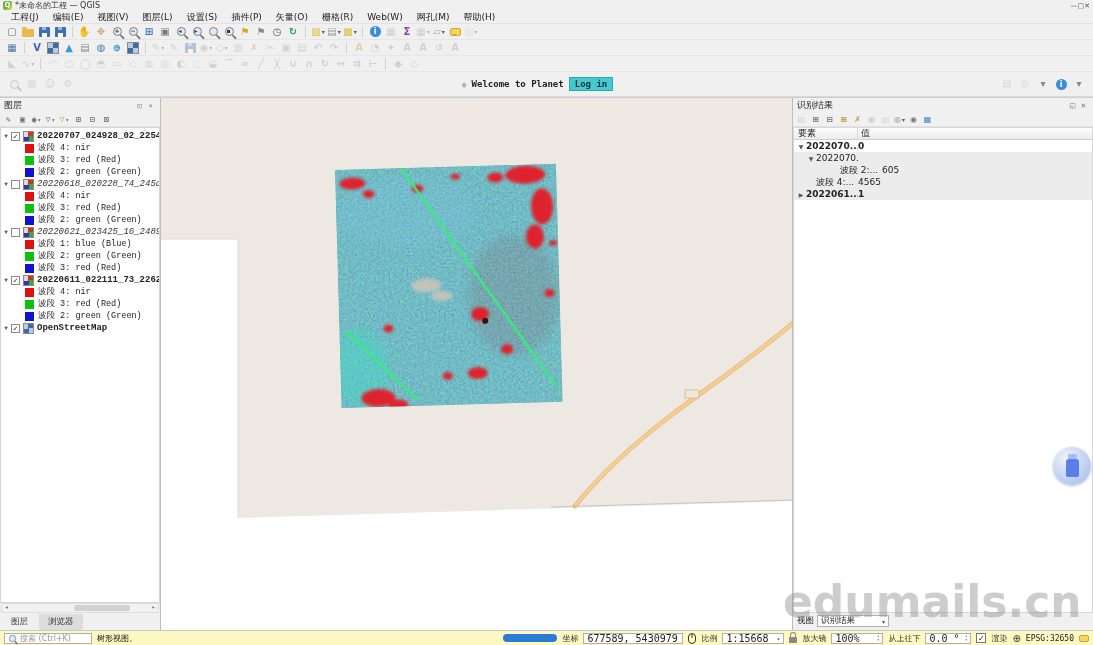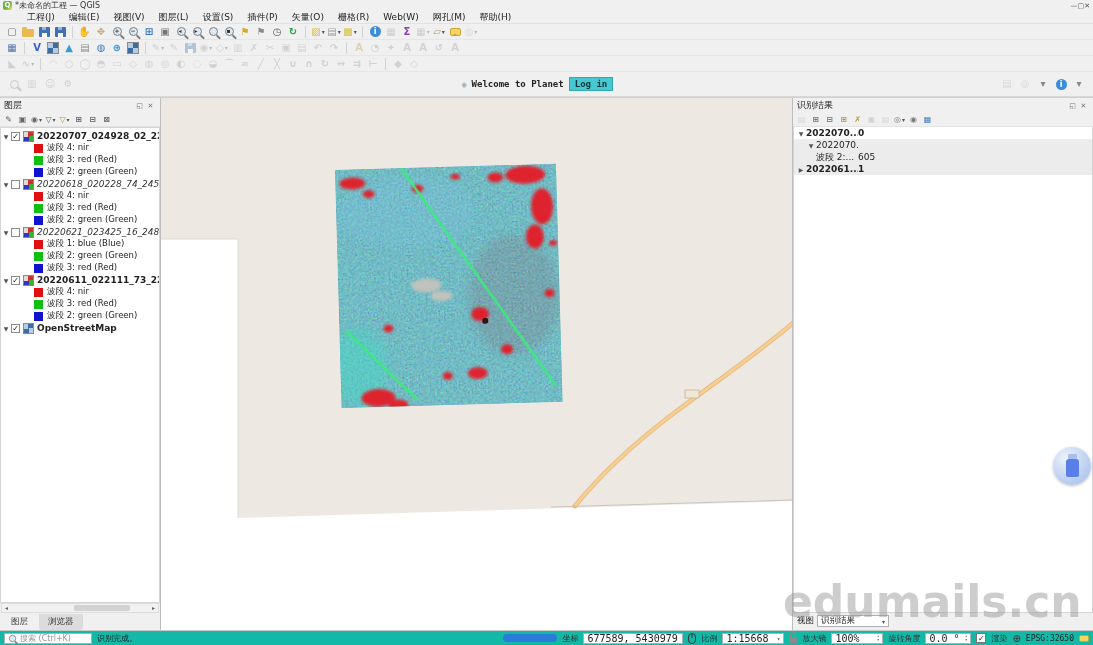--- a/index.html
+++ b/index.html
@@ -7,21 +7,21 @@
   body{font-family:"DejaVu Sans",sans-serif;font-size:9px;color:#222;background:#f0f0f0;position:relative;}
   .mono{font-family:"DejaVu Sans Mono",monospace;}
 
   
   .titlebar{height:11px;display:flex;align-items:center;padding:0 3px;background:#f0f0f0;font-size:8px;}
   .qlogo{width:9px;height:9px;border-radius:2px;background:linear-gradient(135deg,#6fb33f 55%,#f7e14a);color:#fff;font-size:7px;font-weight:bold;line-height:9px;text-align:center;margin-right:3px;}
   .wtitle{flex:1;color:#333;}
   .wctl{width:15px;text-align:center;color:#555;font-size:7px;cursor:default;}
 
   
-  .menubar{height:13px;display:flex;align-items:center;padding:0 20px;background:#f0f0f0;border-bottom:1px solid #e2e2e2;}
+  .menubar{height:13px;display:flex;align-items:center;padding:0 4px;background:#f0f0f0;border-bottom:1px solid #e2e2e2;}
   .mi{padding:0 7px;font-size:9px;color:#222;}
 
   
   .tbrow{height:16px;display:flex;align-items:center;padding:0 4px;background:#f0f0f0;border-bottom:1px solid #e6e6e6;}
   .tbtn{width:16px;height:16px;display:inline-flex;align-items:center;justify-content:center;border-radius:2px;position:relative;flex:none;}
   .dis{opacity:.35;}
   .tsep{width:1px;height:12px;background:#d2d2d2;margin:0 4px;flex:none;}
   .glyph{font-size:10px;font-weight:600;line-height:14px;}
   .dda{font-size:6px;color:#555;margin-left:1px;}
   .dda::before{content:"▾";}
@@ -40,41 +40,41 @@
   .checker.multi{background:conic-gradient(#d23030 0 25%,#33b033 0 50%,#3333c0 0 75%,#dddddd 0);}
 
   
   .planetbar{height:25px;display:flex;align-items:center;padding:0 6px;background:#f0f0f0;border-bottom:1px solid #d8d8d8;}
   .pcenter{flex:1;display:flex;align-items:center;justify-content:center;gap:5px;font-family:"DejaVu Sans Mono",monospace;font-weight:bold;font-size:9px;}
   .welcome-dot{color:#9ab0bb;font-size:8px;}
   .loginbtn{background:#45c8d0;border:1px solid #2fa9b0;padding:1px 5px;font-size:9px;font-weight:bold;color:#11333a;}
 
   
   .main{height:533px;display:flex;background:#f0f0f0;border-top:1px solid #cfcfcf;}
-  .ldock{width:160px;display:flex;flex-direction:column;background:#f0f0f0;}
+  .ldock{width:160px;display:flex;flex-direction:column;background:#f0f0f0;font-family:Liberation Mono, monospace;}
   .rdock{width:300px;display:flex;flex-direction:column;background:#f0f0f0;}
   .canvas{width:633px;position:relative;border-left:1px solid #bdbdbd;border-right:1px solid #bdbdbd;flex:none;overflow:hidden;background:#EDE9E2;}
 
   .phead{height:15px;display:flex;align-items:center;padding:0 4px;font-size:9px;color:#222;}
   .phspace{flex:1;}
   .phic{width:11px;text-align:center;color:#777;font-size:7px;}
   .ptools{height:14px;display:flex;align-items:center;gap:1px;padding:0 2px;border-bottom:1px solid #e3e3e3;}
   .ptools .tbtn{width:13px;height:13px;}
   .ptools .glyph{font-size:8px;}
 
   .ltree{flex:1;background:#fff;border:1px solid #d5d5d5;overflow:hidden;padding-top:2px;}
   .lrow{height:12px;display:flex;align-items:center;font-size:9px;white-space:nowrap;}
   .exp{width:10px;color:#555;font-size:6px;text-align:center;flex:none;}
   .cb{width:9px;height:9px;border:1px solid #8a8a8a;background:#fff;margin-right:2px;flex:none;font-size:8px;line-height:8px;text-align:center;color:#222;}
   .cb.on::before{content:"✓";}
   .licon{width:11px;height:11px;margin:0 3px 0 1px;flex:none;}
   .lname{overflow:hidden;}
   .bold{font-weight:bold;}
   .ital{font-style:italic;color:#333;}
-  .band{padding-left:33px;}
+  .band{padding-left:24px;}
   .swatch{width:9px;height:9px;margin-right:4px;flex:none;display:inline-block;}
   .btext{font-size:8.5px;}
 
   .hscroll{height:10px;background:#f1f1f1;border:1px solid #ddd;position:relative;margin:0 1px;}
   .harr{position:absolute;top:0;width:9px;height:8px;font-size:6px;color:#666;text-align:center;line-height:8px;}
   .hthumb{position:absolute;left:46%;top:1px;width:36%;height:6px;background:#d2d2d2;border-radius:2px;}
   .ptabs{height:17px;display:flex;align-items:flex-start;gap:2px;padding:1px 2px;}
   .ptab{font-size:8.5px;padding:2px 9px;color:#333;}
   .ptab.inactive{background:#dcdcdc;border-radius:0 0 3px 3px;}
 
@@ -86,21 +86,21 @@
   .irow{display:flex;height:12px;align-items:center;font-size:9px;}
   .irow.stripe{background:#ececec;}
   .ic1{width:64px;display:flex;align-items:center;overflow:hidden;flex:none;}
   .ic2{flex:1;overflow:hidden;}
   .rctrl{padding:2px 4px 3px 4px;display:flex;flex-direction:column;gap:2px;background:#f0f0f0;}
   .rcrow{display:flex;align-items:center;gap:3px;font-size:8.5px;}
   .combo{background:#fff;border:1px solid #b0b0b0;height:12px;display:flex;align-items:center;padding:0 3px;font-size:8.5px;gap:3px;}
   .combo .grow{flex:1;}
 
   
-  .statusbar{height:15px;display:flex;align-items:center;gap:5px;padding:0 4px;background:#14b8a6;border-top:1px solid #c9c9c9;font-size:8px;}
+  .statusbar{height:15px;display:flex;align-items:center;gap:5px;padding:0 4px;background:#fef9c3;border-top:1px solid #c9c9c9;font-size:8px;}
   .sb-search{width:88px;height:11px;background:#fff;border:1px solid #b0b0b0;display:flex;align-items:center;gap:3px;padding:0 3px;color:#999;}
   .sb-search .mag{transform:scale(.8);}
   .sb-label{color:#333;}
   .sb-input{background:#fff;border:1px solid #b0b0b0;height:11px;display:flex;align-items:center;padding:0 3px;font-size:10px;}
   .spin{display:flex;flex-direction:column;font-size:4px;line-height:4px;color:#444;margin-left:2px;}
   .spin::before{content:"▴";}
   .spin::after{content:"▾";}
   .progress{width:54px;height:8px;background:#2b7cd8;border-radius:4px;margin-left:auto;}
   .mouse-icon{width:8px;height:11px;border:1px solid #333;border-radius:4px;position:relative;display:inline-block;flex:none;}
   .mouse-icon::before{content:"";position:absolute;left:50%;top:0;width:1px;height:4px;background:#333;transform:translateX(-50%);}
@@ -688,40 +688,50 @@
           <span class="glyph" style="color: rgb(119, 119, 119);">◎</span>
           <span class="dda"></span>
         </span>
         <span class="tbtn">
           <span class="glyph" style="color: rgb(119, 119, 119);">◉</span>
         </span>
         <span class="tbtn">
           <span class="glyph" style="color: rgb(58, 119, 194);">▦</span>
         </span>
       </div>
+    <div class="colh">
+      <span class="c1">要素</span>
+      <span class="c2">值</span>
+    </div>
     <div class="irows" id="irows">
         <div class="irow">
           <span class="ic1" style="padding-left: 2px;">
             <span class="exp">▼</span>
             <span class="bold">2022070...</span>
           </span>
           <span class="ic2 bold">0</span>
         </div>
         <div class="irow stripe">
           <span class="ic1" style="padding-left: 12px;">
             <span class="exp">▼</span>
             <span>2022070...</span>
           </span>
           <span class="ic2"></span>
         </div>
         <div class="irow stripe">
-          <span class="ic1" style="padding-left: 22px;">
+          <span class="ic1" style="padding-left: 22px; margin-left: 24px;">
             <span>波段 2:...</span>
           </span>
           <span class="ic2">605</span>
+        </div>
+        <div class="irow stripe">
+          <span class="ic1" style="padding-left: 22px;">
+            <span>波段 4:...</span>
+          </span>
+          <span class="ic2">4565</span>
         </div>
         <div class="irow stripe">
           <span class="ic1" style="padding-left: 2px;">
             <span class="exp">▶</span>
             <span class="bold">2022061...</span>
           </span>
           <span class="ic2 bold">1</span>
         </div>
       </div>
     <div class="rctrl">
@@ -735,39 +745,39 @@
       </div>
     </div>
   </div>
 </div>
 
 <div class="statusbar">
   <div class="sb-search">
     <span class="mag"></span>
     <span>搜索 (Ctrl+K)</span>
   </div>
-  <span>识别完成。</span>
+  <span>树形视图。</span>
   <div class="progress"></div>
   <span class="sb-label">坐标</span>
   <div class="sb-input mono" style="width:100px;">677589, 5430979</div>
   <span class="mouse-icon"></span>
   <span class="sb-label">比例</span>
   <div class="sb-input mono" style="width:62px;">
     <span>1:15668</span>
     <span style="flex:1"></span>
       <span class="dda"></span>
   </div>
   <span class="lock-icon"></span>
   <span class="sb-label">放大镜</span>
   <div class="sb-input mono" style="width:52px;">
     <span>100%</span>
     <span style="flex:1"></span>
       <span class="spin"></span>
   </div>
-  <span class="sb-label">旋转角度</span>
+  <span class="sb-label">从上往下</span>
   <div class="sb-input mono" style="width:46px;">
     <span>0.0 °</span>
     <span style="flex:1"></span>
       <span class="spin"></span>
   </div>
   <span class="sb-check"></span>
   <span class="sb-label">渲染</span>
   <span class="globe-icon">⊕</span>
   <span class="mono">EPSG:32650</span>
   <span class="sb-balloon"></span>

